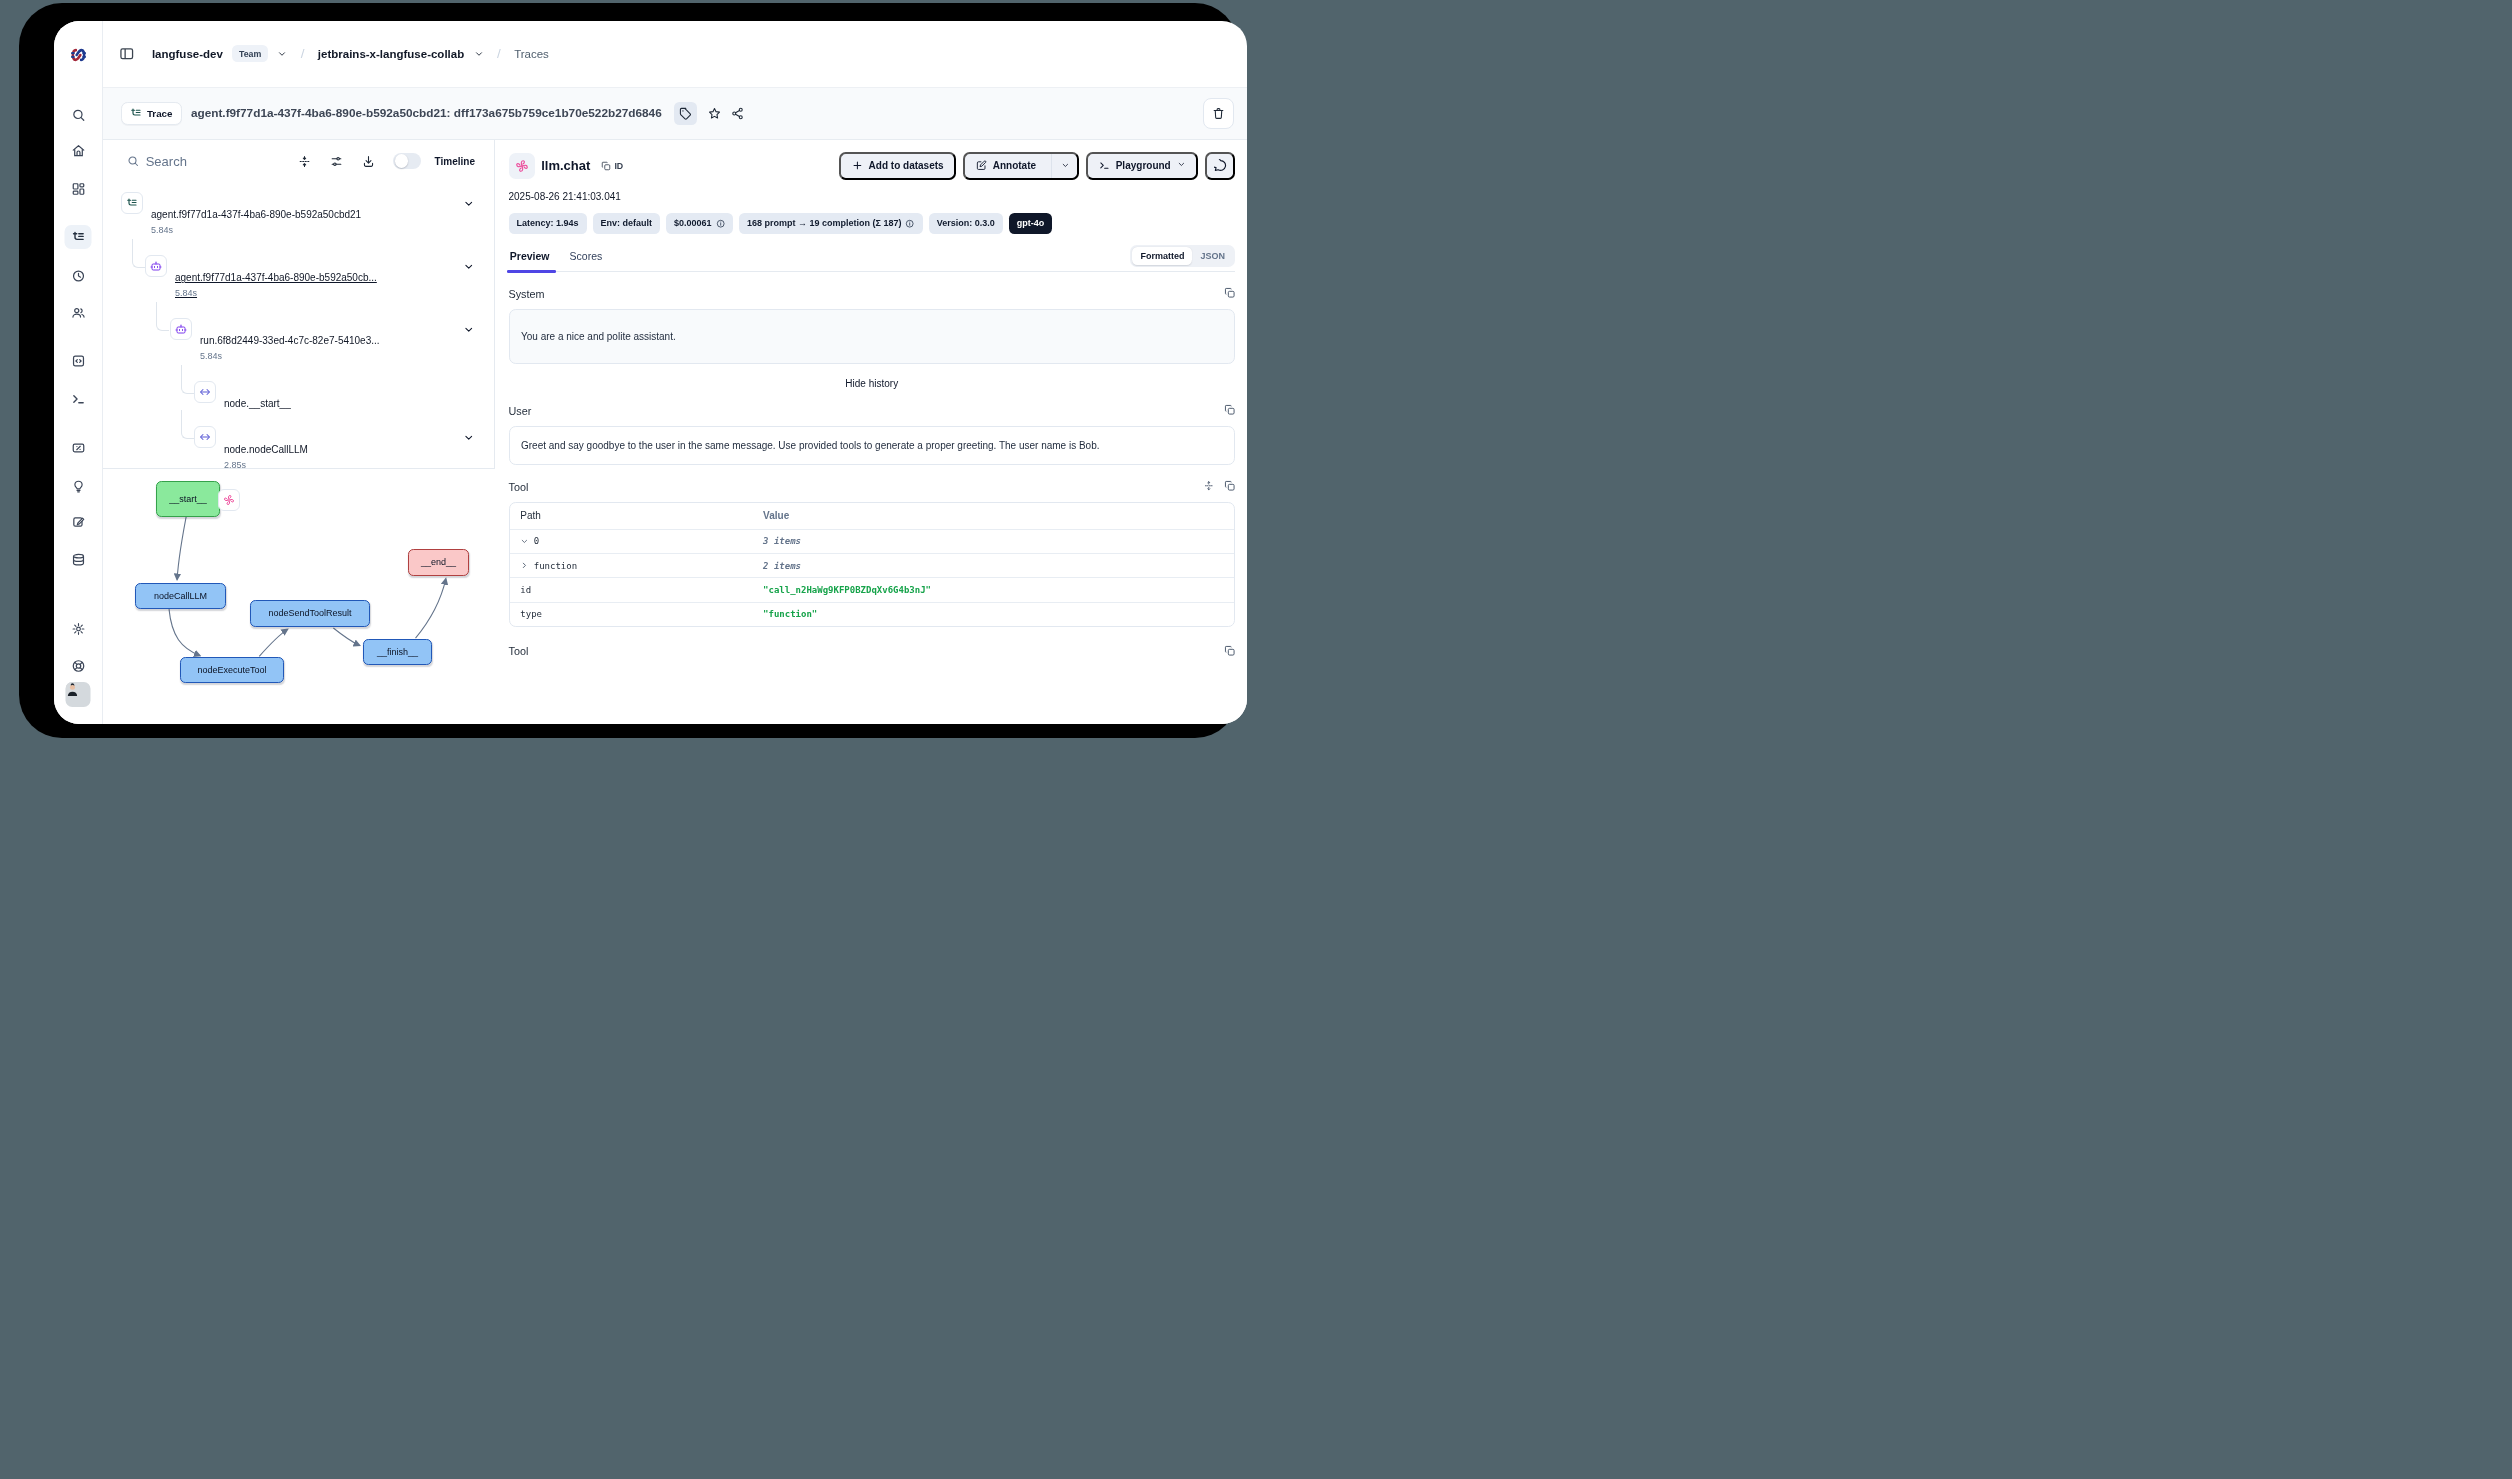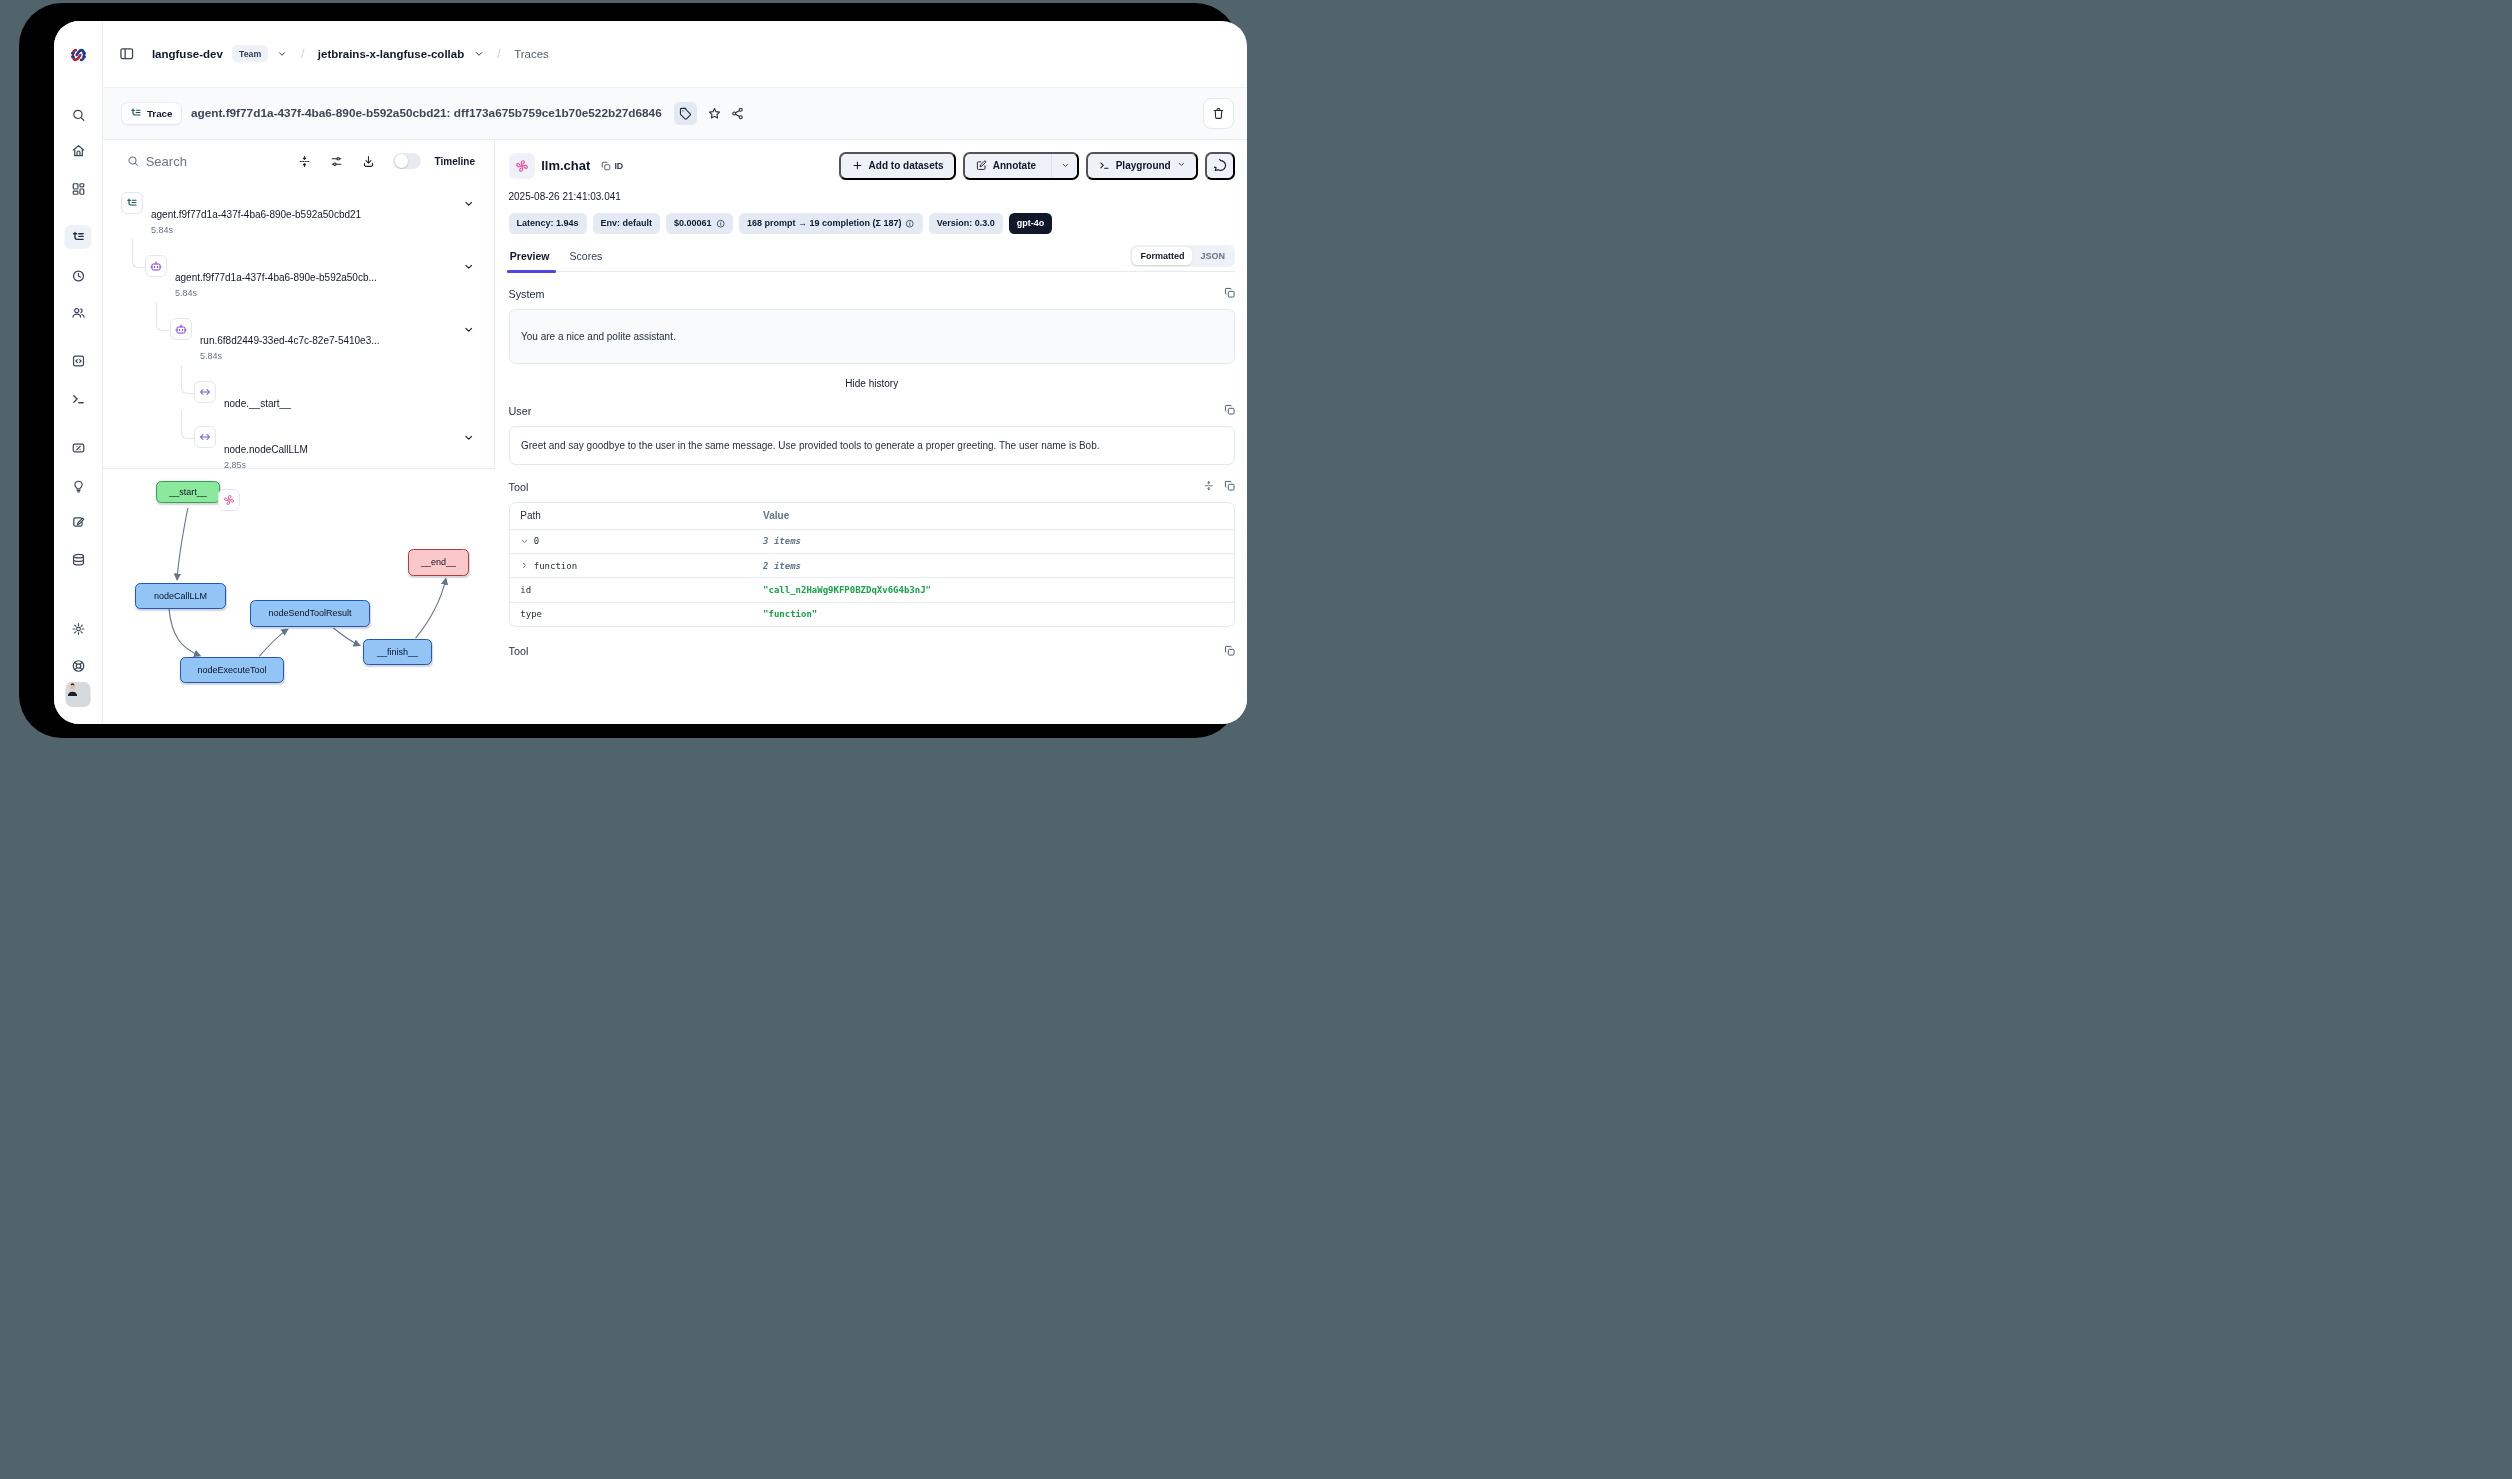--- a/index.html
+++ b/index.html
@@ -61,21 +61,21 @@
   .t-row { position:relative; display:flex; align-items:flex-start; }
   .t-row .t-icon { width:22px; height:22px; border:0.7px solid #e2e8f0; border-radius:6px; background:#fff; display:flex; align-items:center; justify-content:center; flex:none; position:relative; z-index:2; }
   .t-row .t-icon svg { width:12px; height:12px; }
   .ic-teal { color:#1d544e; } .ic-purple { color:#7c3aed; } .ic-indigo { color:#5b5bd6; } .ic-pink { color:#ec4899; }
   .t-text { margin-left:8px; padding-top:3.4px; }
   .t-label { font-size:10px; color:#111827; line-height:15px; white-space:nowrap;margin-top:12px; }
   .t-meta { font-size:9px; color:#64748b; line-height:13.5px; margin-top:2px; }
   .t-meta .tok { margin-left:6.7px; }
   .t-chev { position:absolute; right:20px; top:6px; color:#0f172a; }
   .t-chev svg { width:11.5px; height:11.5px; }
-  .pl-0{ padding-left:18px; } .pl-1{ padding-left:42px; } .pl-2{ padding-left:67px; } .pl-3{ padding-left:91px; } .pl-4{ padding-left:115px; }
+  .pl-0{ padding-left:18px; } .pl-1{ padding-left:42px;text-decoration:underline; } .pl-2{ padding-left:67px; } .pl-3{ padding-left:91px; } .pl-4{ padding-left:115px; }
   .mb-big{ margin-bottom:17px; } .mb-sml{ margin-bottom:15px; }
   .t-row.child::before { content:""; position:absolute; top:-16px; height:28px; width:11.5px;
       border-left:0.7px solid #dfe5ec; border-bottom:0.7px solid #dfe5ec; border-bottom-left-radius:6px; }
   .el-1::before{ left:29px; } .el-2::before{ left:53px; } .el-3::before{ left:78px; } .el-4::before{ left:102px; }
   .el-3b::before{ top:-40px; height:52px; }
 
   
   .graph { position:absolute; left:0; top:328px; width:392px; height:256px; border-top:0.7px solid #e5eaf0; background:#fff; }
   .gnode { position:absolute; border-radius:5.4px; border:1.1px solid; display:flex; align-items:center; justify-content:center; font-size:9px; color:#0b1324; box-shadow:0.7px 1.3px 1.3px rgba(15,23,42,.18); }
   .n-start { background:#8ae99c; border-color:#35a14b; }
@@ -556,21 +556,21 @@
               </marker>
             </defs>
             <g fill="none" stroke="#64748b" stroke-width="1.6">
               <path d="M126,58 C118,98 112,132 110,164" marker-end="url(#arr)"></path>
               <path d="M98,208 C102,248 116,266 144,277" marker-end="url(#arr)"></path>
               <path d="M232,278 C248,260 260,247 274,238" marker-end="url(#arr)"></path>
               <path d="M342,236 C362,252 370,257 381,262" marker-end="url(#arr)"></path>
               <path d="M464,251 C488,222 502,194 509,163" marker-end="url(#arr)"></path>
             </g>
           </svg>
-          <div class="gnode n-start" style="left:53px;top:12px;width:64px;height:22px">__start__</div>
+          <div class="gnode n-start" style="left:53px;top:12px;width:64px;height:36px">__start__</div>
           <div class="gnode n-step" style="left:32px;top:114px;width:91px;height:26px">nodeCallLLM</div>
           <div class="gnode n-step" style="left:147px;top:131px;width:120px;height:27px">nodeSendToolResult</div>
           <div class="gnode n-step" style="left:77px;top:188px;width:104px;height:26px">nodeExecuteTool</div>
           <div class="gnode n-step" style="left:260px;top:170px;width:69px;height:26px">__finish__</div>
           <div class="gnode n-end" style="left:305px;top:80px;width:61px;height:27px">__end__</div>
         </div>
       </section>
 
       <section class="rpanel">
         <div class="rp-header">

